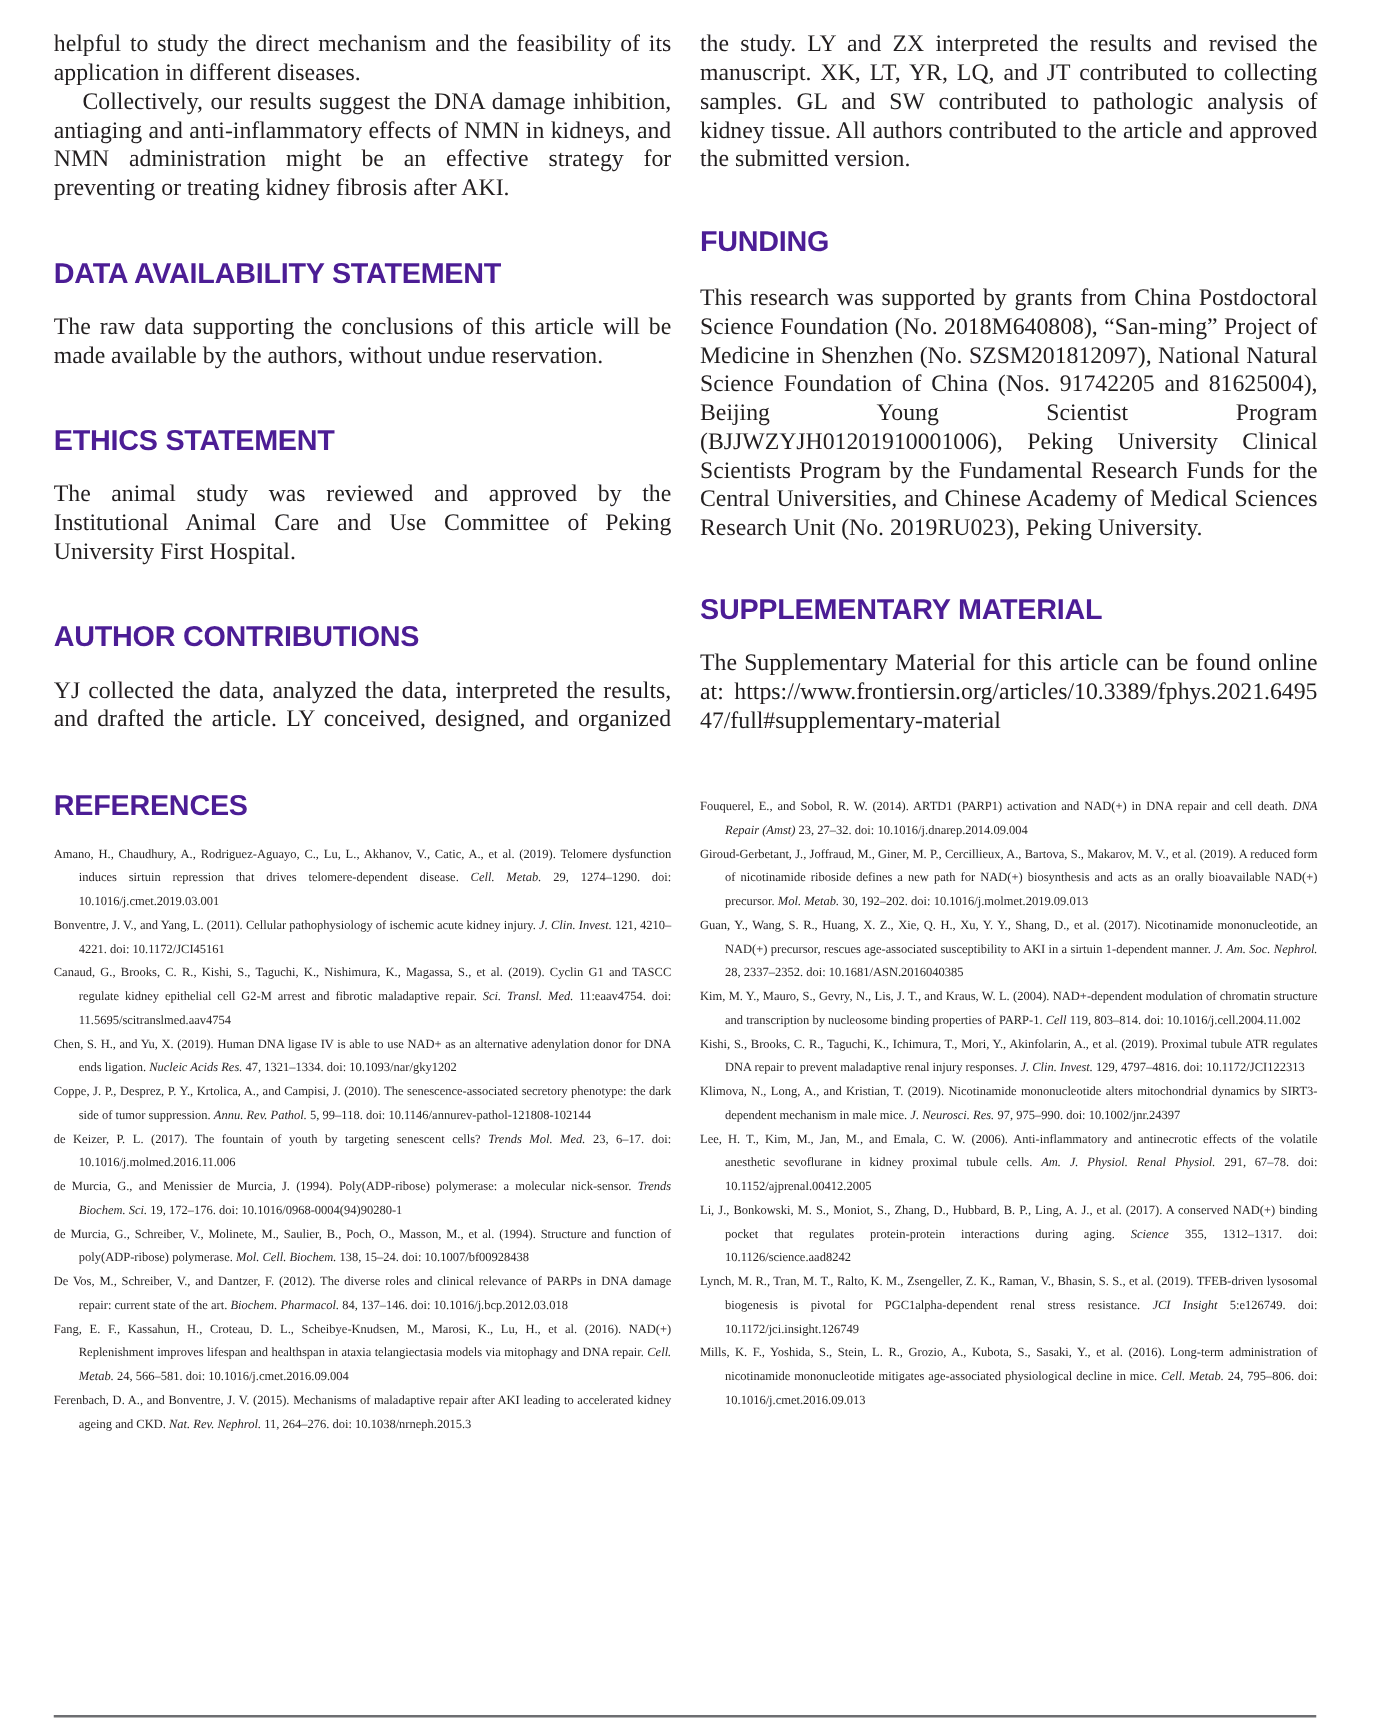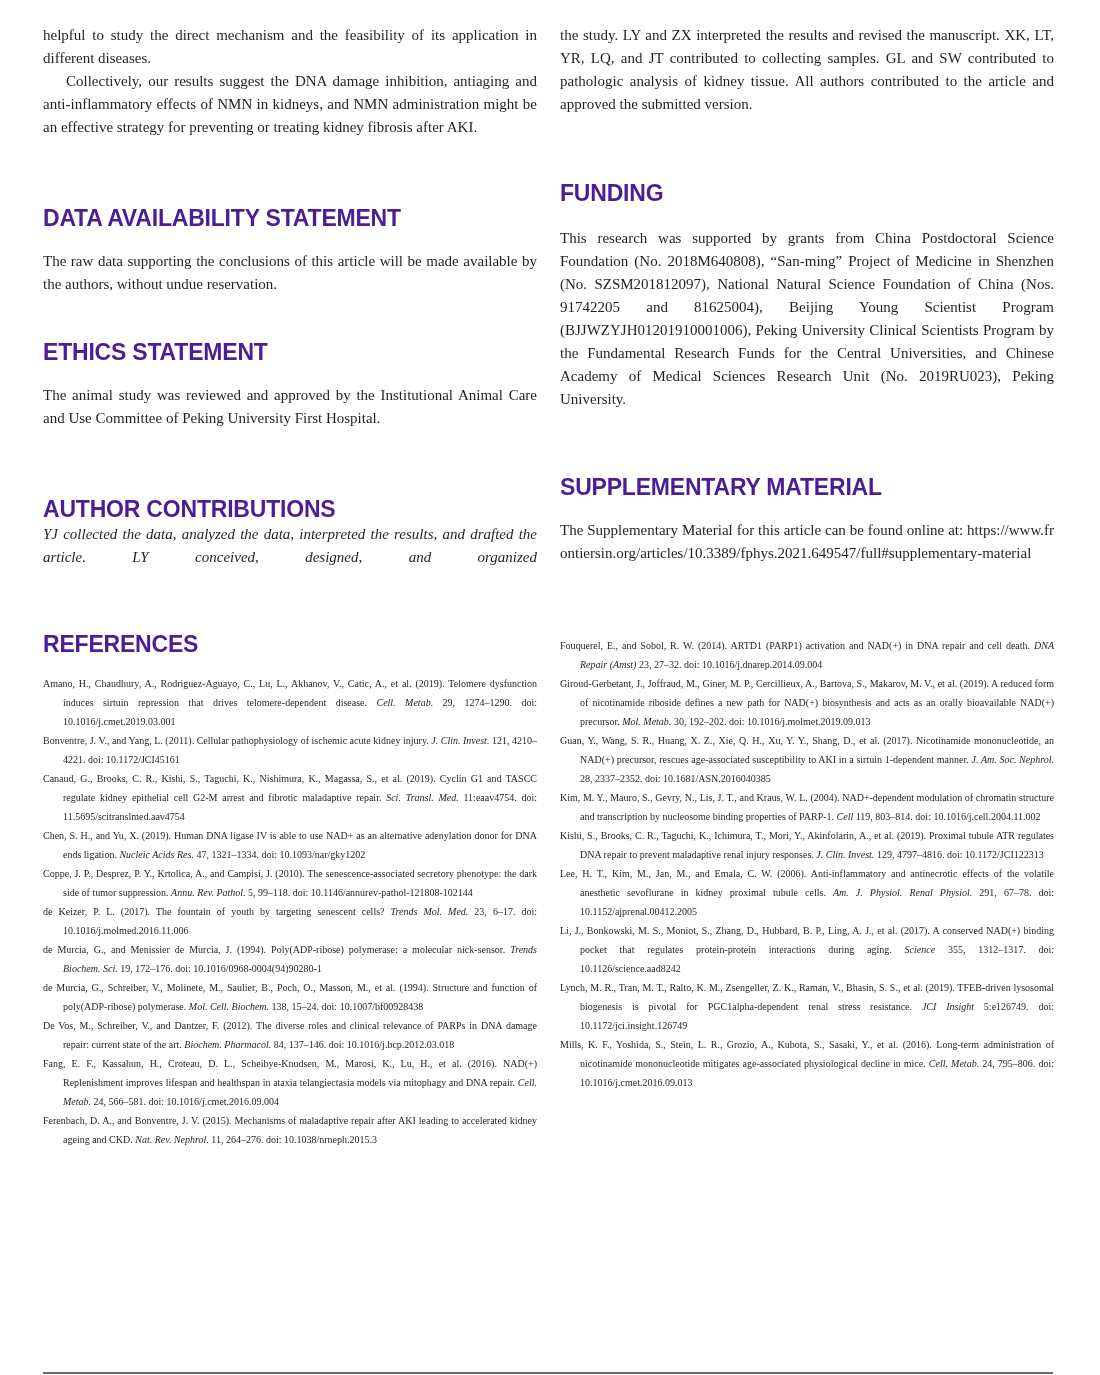--- a/index.html
+++ b/index.html
@@ -5,21 +5,21 @@
     html, body { margin: 0; padding: 0; background: #ffffff; }
     body {
       width: 1100px; height: 1375px; position: relative; overflow: hidden;
       color: #231f20;
       font-family: "Liberation Serif", "DejaVu Serif", serif;
     }
     .col { position: absolute; width: 494px; }
     .col-left { left: 43px; }
     .col-right { left: 560px; }
     p.body {
-      margin: 0; font-size: 15px; line-height: 23px; text-align: justify;
+      margin: 0; font-size: 19px; line-height: 23px; text-align: justify;
       hyphens: none;
     }
     p.body.indent { text-indent: 23px; }
     h2 {
       margin: 0;
       font-family: "Liberation Sans", "DejaVu Sans", sans-serif;
       font-weight: bold; font-size: 23px; letter-spacing: -0.2px;
       color: #4c1d95; line-height: 28px;
     }
     .refs { position: absolute; width: 494px; }
@@ -46,21 +46,21 @@
   <p class="body" style="margin-top:18px;">The raw data supporting the conclusions of this article will be made available by the authors, without undue reservation.</p>
 </div>
 
 <div class="col col-left" style="top:338px;">
   <h2>ETHICS STATEMENT</h2>
   <p class="body" style="margin-top:18px;">The animal study was reviewed and approved by the Institutional Animal Care and Use Committee of Peking University First Hospital.</p>
 </div>
 
 <div class="col col-left" style="top:495px;">
   <h2>AUTHOR CONTRIBUTIONS</h2>
-  <p class="body" style="text-align-last: justify; font-style: italic;">YJ collected the data, analyzed the data, interpreted the results, and drafted the article. LY conceived, designed, and organized</p>
+  <p class="body" style="margin-top:18px; text-align-last: justify;">YJ collected the data, analyzed the data, interpreted the results, and drafted the article. LY conceived, designed, and organized</p>
 </div>
 
 <div class="col col-right" style="top:24px;">
   <p class="body">the study. LY and ZX interpreted the results and revised the manuscript. XK, LT, YR, LQ, and JT contributed to collecting samples. GL and SW contributed to pathologic analysis of kidney tissue. All authors contributed to the article and approved the submitted version.</p>
 </div>
 
 <div class="col col-right" style="top:179px;">
   <h2>FUNDING</h2>
   <p class="body" style="margin-top:20px;">This research was supported by grants from China Postdoctoral Science Foundation (No. 2018M640808), “San-ming” Project of Medicine in Shenzhen (No. SZSM201812097), National Natural Science Foundation of China (Nos. 91742205 and 81625004), Beijing Young Scientist Program (BJJWZYJH01201910001006), Peking University Clinical Scientists Program by the Fundamental Research Funds for the Central Universities, and Chinese Academy of Medical Sciences Research Unit (No. 2019RU023), Peking University.</p>
 </div>
@@ -86,19 +86,20 @@
     <p class="ref"><span>De Vos, M., Schreiber, V., and Dantzer, F. (2012). The diverse roles and clinical relevance of PARPs in DNA damage repair: current state of the art. </span><i>Biochem. Pharmacol.</i><span> 84, 137–146. doi: 10.1016/j.bcp.2012.03.018</span></p>
     <p class="ref"><span>Fang, E. F., Kassahun, H., Croteau, D. L., Scheibye-Knudsen, M., Marosi, K., Lu, H., et al. (2016). NAD(+) Replenishment improves lifespan and healthspan in ataxia telangiectasia models via mitophagy and DNA repair. </span><i>Cell. Metab.</i><span> 24, 566–581. doi: 10.1016/j.cmet.2016.09.004</span></p>
     <p class="ref"><span>Ferenbach, D. A., and Bonventre, J. V. (2015). Mechanisms of maladaptive repair after AKI leading to accelerated kidney ageing and CKD. </span><i>Nat. Rev. Nephrol.</i><span> 11, 264–276. doi: 10.1038/nrneph.2015.3</span></p>
   </div>
 <div class="refs" style="left:560px; top:636px;" id="refs-right">
     <p class="ref"><span>Fouquerel, E., and Sobol, R. W. (2014). ARTD1 (PARP1) activation and NAD(+) in DNA repair and cell death. </span><i>DNA Repair (Amst)</i><span> 23, 27–32. doi: 10.1016/j.dnarep.2014.09.004</span></p>
     <p class="ref"><span>Giroud-Gerbetant, J., Joffraud, M., Giner, M. P., Cercillieux, A., Bartova, S., Makarov, M. V., et al. (2019). A reduced form of nicotinamide riboside defines a new path for NAD(+) biosynthesis and acts as an orally bioavailable NAD(+) precursor. </span><i>Mol. Metab.</i><span> 30, 192–202. doi: 10.1016/j.molmet.2019.09.013</span></p>
     <p class="ref"><span>Guan, Y., Wang, S. R., Huang, X. Z., Xie, Q. H., Xu, Y. Y., Shang, D., et al. (2017). Nicotinamide mononucleotide, an NAD(+) precursor, rescues age-associated susceptibility to AKI in a sirtuin 1-dependent manner. </span><i>J. Am. Soc. Nephrol.</i><span> 28, 2337–2352. doi: 10.1681/ASN.2016040385</span></p>
     <p class="ref"><span>Kim, M. Y., Mauro, S., Gevry, N., Lis, J. T., and Kraus, W. L. (2004). NAD+-dependent modulation of chromatin structure and transcription by nucleosome binding properties of PARP-1. </span><i>Cell</i><span> 119, 803–814. doi: 10.1016/j.cell.2004.11.002</span></p>
     <p class="ref"><span>Kishi, S., Brooks, C. R., Taguchi, K., Ichimura, T., Mori, Y., Akinfolarin, A., et al. (2019). Proximal tubule ATR regulates DNA repair to prevent maladaptive renal injury responses. </span><i>J. Clin. Invest.</i><span> 129, 4797–4816. doi: 10.1172/JCI122313</span></p>
+    <p class="ref"><span>Klimova, N., Long, A., and Kristian, T. (2019). Nicotinamide mononucleotide alters mitochondrial dynamics by SIRT3-dependent mechanism in male mice. </span><i>J. Neurosci. Res.</i><span> 97, 975–990. doi: 10.1002/jnr.24397</span></p>
     <p class="ref"><span>Lee, H. T., Kim, M., Jan, M., and Emala, C. W. (2006). Anti-inflammatory and antinecrotic effects of the volatile anesthetic sevoflurane in kidney proximal tubule cells. </span><i>Am. J. Physiol. Renal Physiol.</i><span> 291, 67–78. doi: 10.1152/ajprenal.00412.2005</span></p>
     <p class="ref"><span>Li, J., Bonkowski, M. S., Moniot, S., Zhang, D., Hubbard, B. P., Ling, A. J., et al. (2017). A conserved NAD(+) binding pocket that regulates protein-protein interactions during aging. </span><i>Science</i><span> 355, 1312–1317. doi: 10.1126/science.aad8242</span></p>
     <p class="ref"><span>Lynch, M. R., Tran, M. T., Ralto, K. M., Zsengeller, Z. K., Raman, V., Bhasin, S. S., et al. (2019). TFEB-driven lysosomal biogenesis is pivotal for PGC1alpha-dependent renal stress resistance. </span><i>JCI Insight</i><span> 5:e126749. doi: 10.1172/jci.insight.126749</span></p>
     <p class="ref"><span>Mills, K. F., Yoshida, S., Stein, L. R., Grozio, A., Kubota, S., Sasaki, Y., et al. (2016). Long-term administration of nicotinamide mononucleotide mitigates age-associated physiological decline in mice. </span><i>Cell. Metab.</i><span> 24, 795–806. doi: 10.1016/j.cmet.2016.09.013</span></p>
   </div>
 
 <div class="footer-rule"></div>
 
 </body></html>

